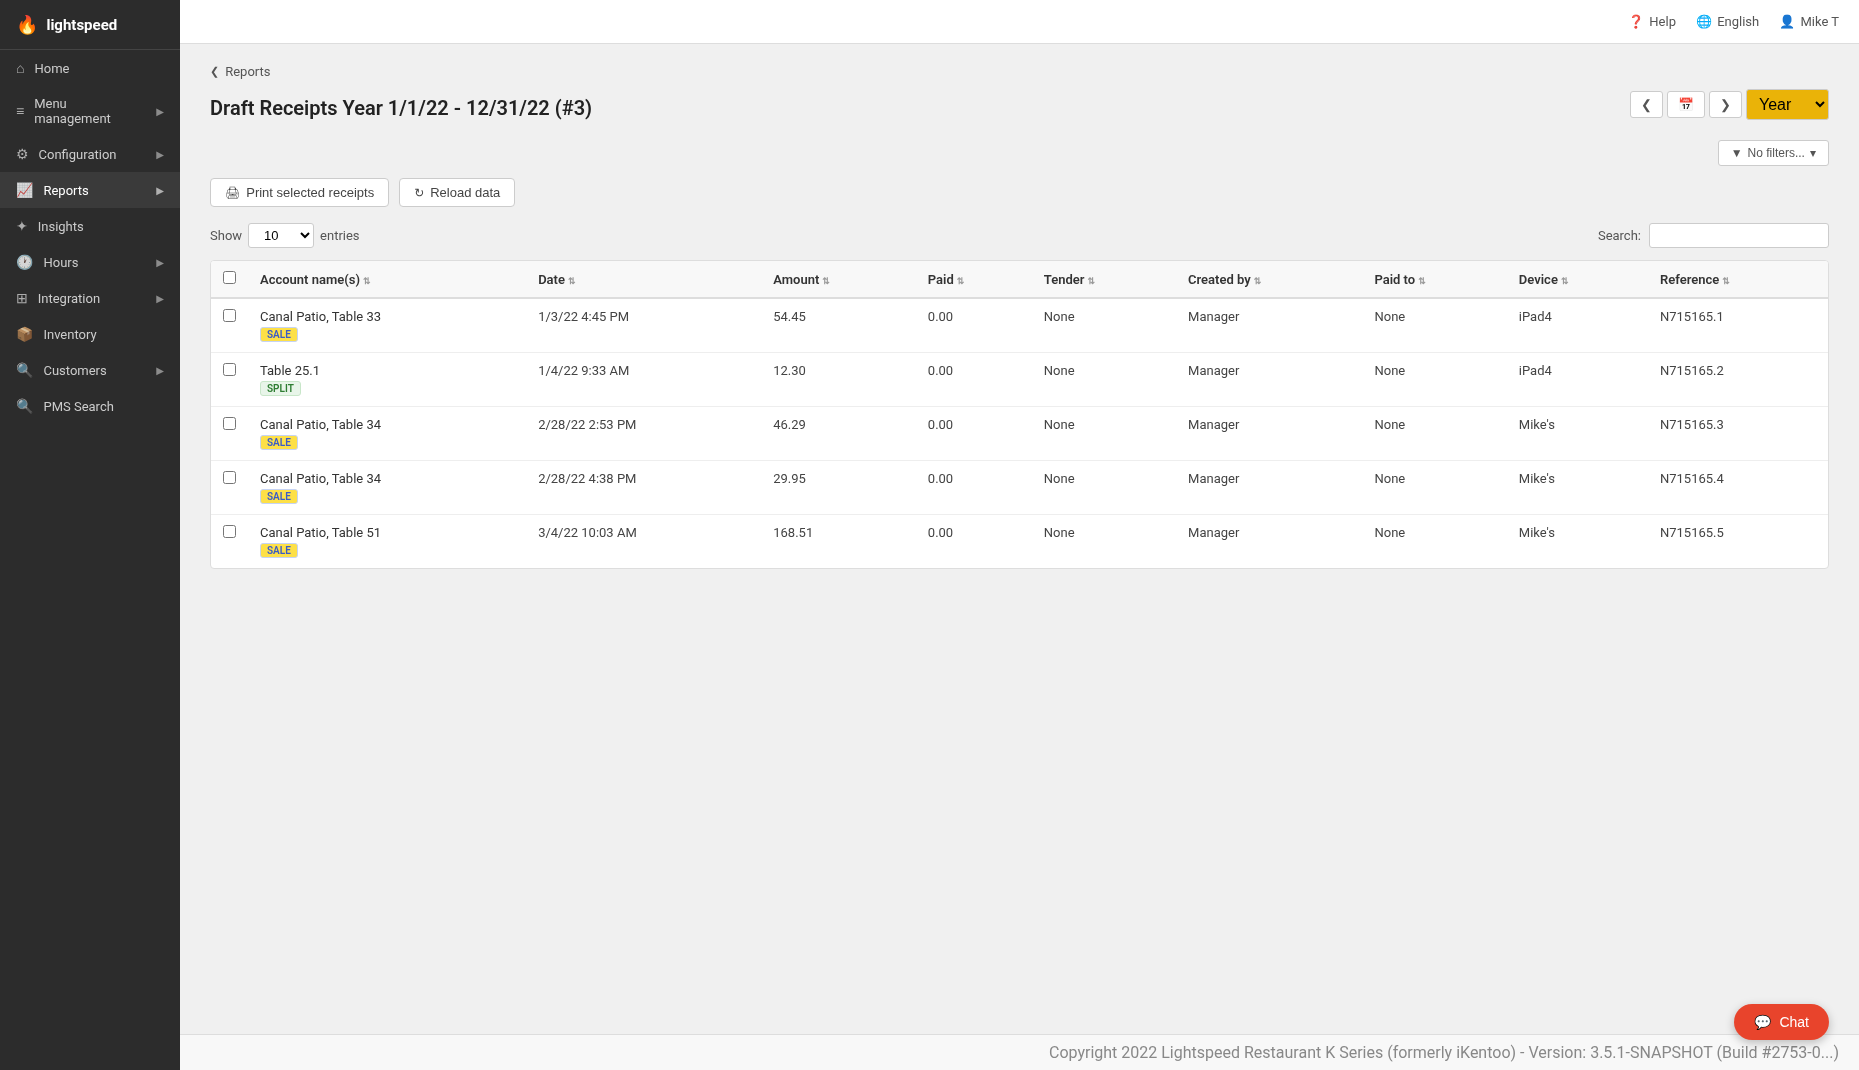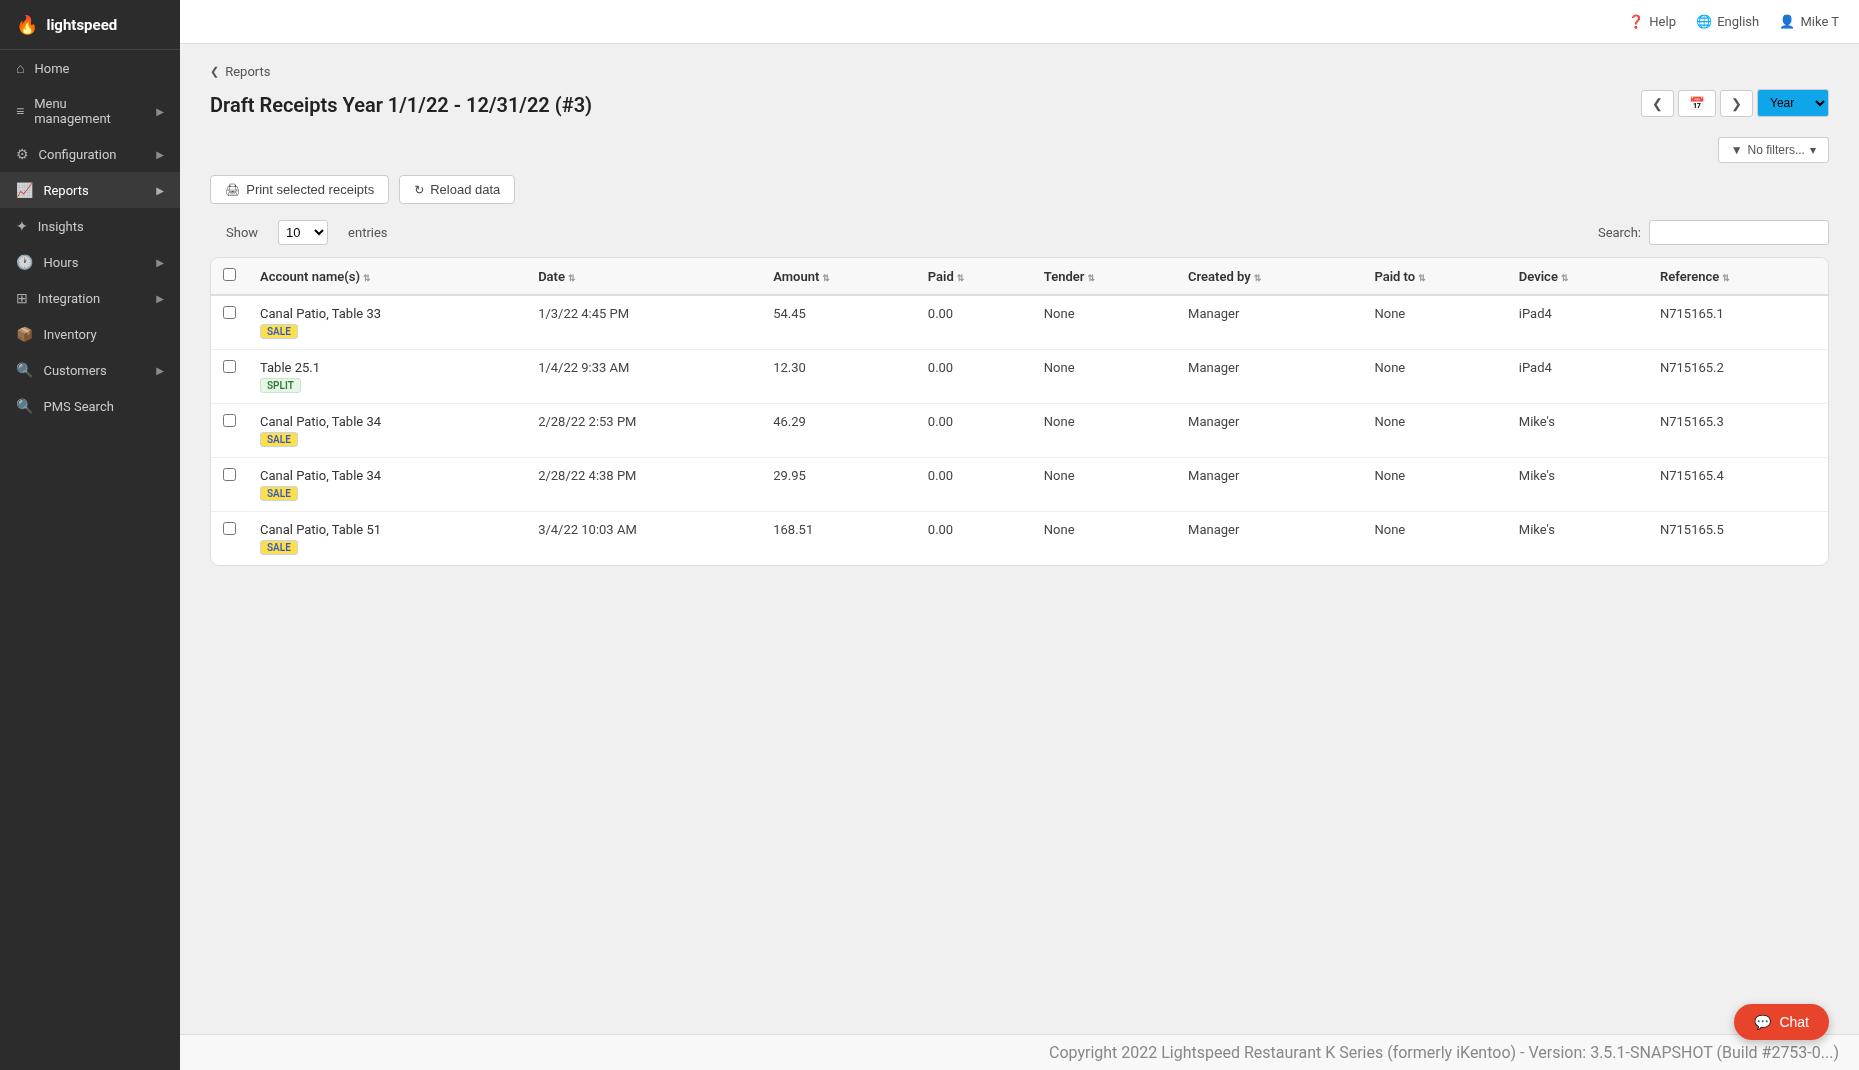--- a/index.html
+++ b/index.html
@@ -116,22 +116,22 @@
       padding: 5px 10px;
       cursor: pointer;
       font-size: 13px;
       border-radius: 3px;
       color: #555;
     }
     .nav-select {
       border: 1px solid #ccc;
       padding: 5px 8px;
       border-radius: 3px;
-      background: #0ea5e9;
-      font-size: 12px;
+      background: #eab308;
+      font-size: 16px;
       cursor: pointer;
     }
 
     
     .filter-row {
       display: flex;
       justify-content: flex-end;
       margin-bottom: 12px;
     }
     .filter-btn {
@@ -171,28 +171,27 @@
     
     .table-controls {
       display: flex;
       align-items: center;
       justify-content: space-between;
       margin-bottom: 12px;
     }
     .show-entries {
       display: flex;
       align-items: center;
-      gap: 20px;
-      font-size: 13px;
-      color: #555;
-      margin-left: 16px;
+      gap: 6px;
+      font-size: 13px;
+      color: #555;
     }
     .show-select {
       border: 1px solid #ccc;
-      padding: 3px 3px;
+      padding: 3px 11px;
       border-radius: 3px;
       background: #fff;
       font-size: 13px;
     }
     .search-control {
       display: flex;
       align-items: center;
       gap: 8px;
       font-size: 13px;
       color: #555;
@@ -201,21 +200,21 @@
       border: 1px solid #ccc;
       padding: 4px 8px;
       border-radius: 3px;
       font-size: 13px;
       width: 180px;
     }
 
     
     .table-container {
       background: #fff;
-      border-radius: 9px;
+      border-radius: 4px;
       border: 1px solid #ddd;
       overflow: hidden;
       margin-bottom: 4px;
     }
     table {
       width: 100%;
       border-collapse: collapse;
     }
     thead tr {
       background: #f8f8f8;

